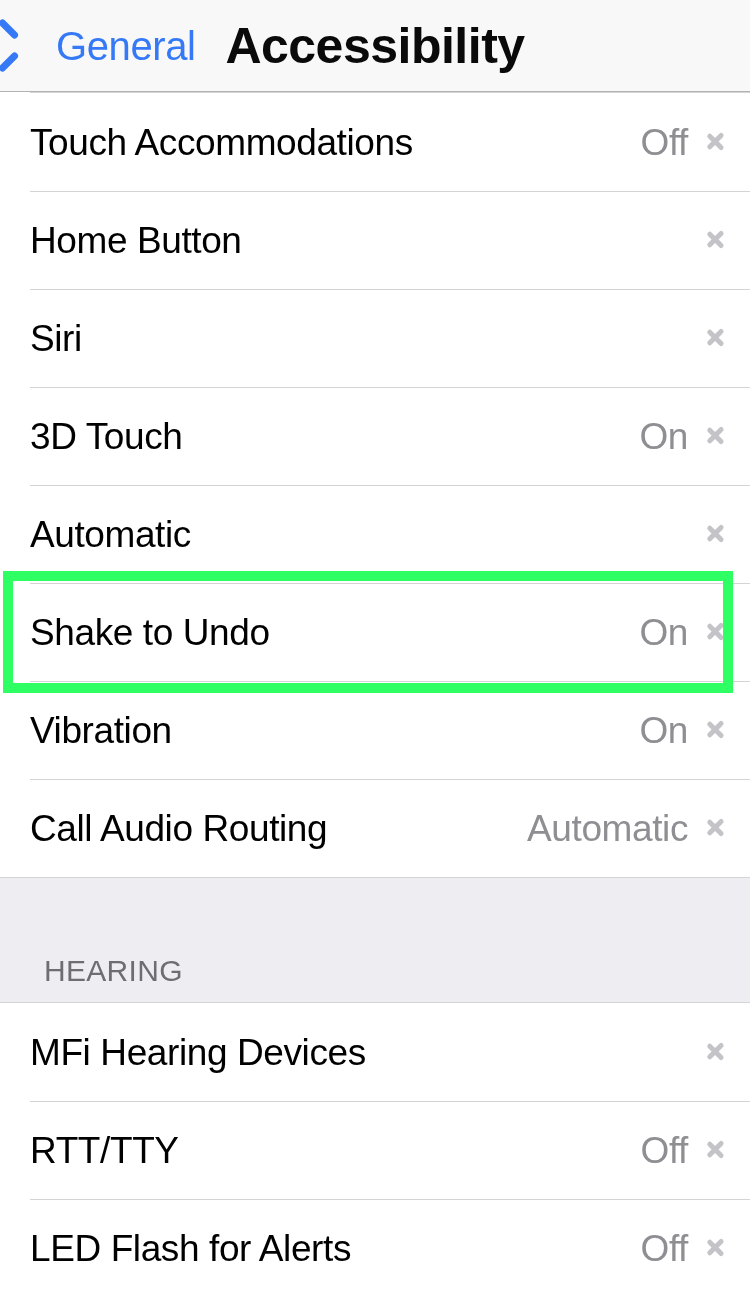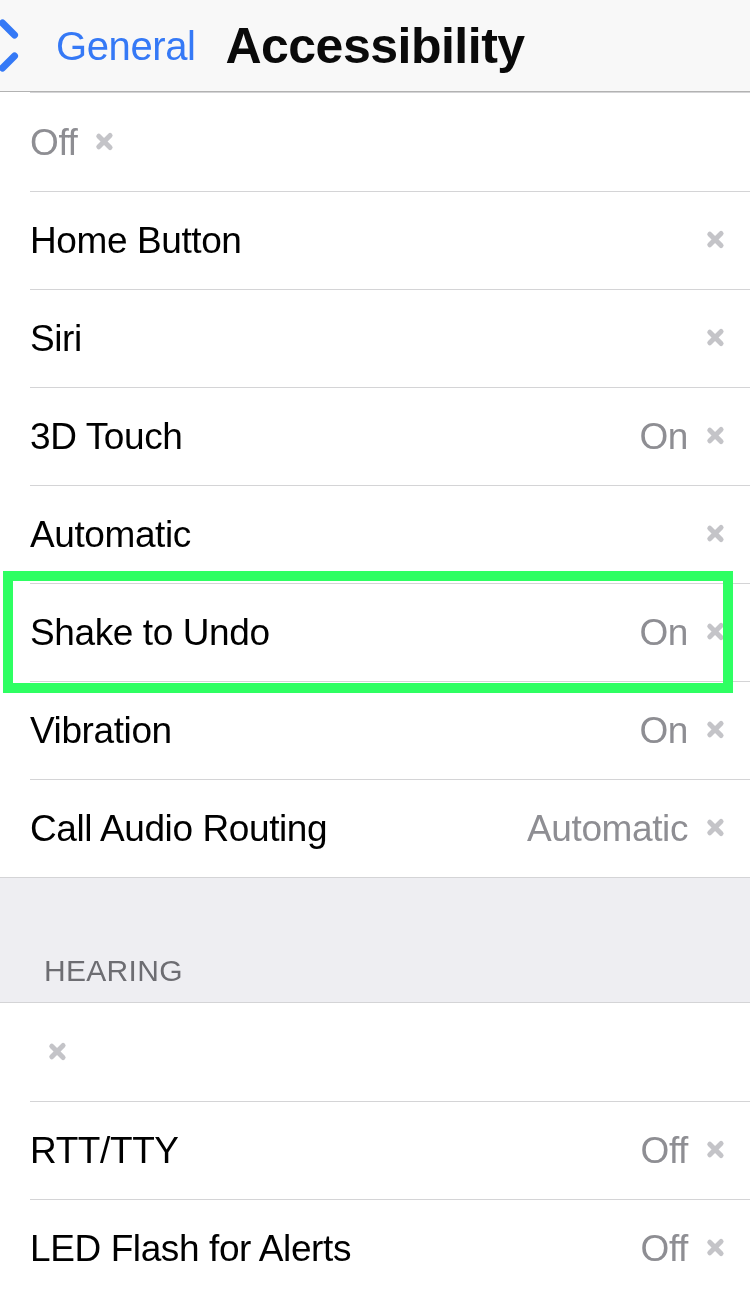--- a/index.html
+++ b/index.html
@@ -200,20 +200,21 @@
       <span class="chevron-back"></span>
       <span class="back-label">General</span>
     </div>
     <div class="nav-title">Accessibility</div>
   </div>
 
   <div class="table-section">
     <div class="section-top-rule"></div>
 
     <div class="row">
+      <span class="row-label">Touch Accommodations</span>
       <span class="row-value">Off</span>
       <span class="chevron-right"></span>
     </div>
 
     <div class="row">
       <span class="row-label">Home Button</span>
       <span class="row-value"></span>
       <span class="chevron-right"></span>
     </div>
 
@@ -253,20 +254,21 @@
       <span class="chevron-right"></span>
     </div>
   </div>
 
   <div class="group-gap">
     <div class="group-header-label">HEARING</div>
   </div>
 
   <div class="table-section">
     <div class="row">
+      <span class="row-label">MFi Hearing Devices</span>
       <span class="row-value"></span>
       <span class="chevron-right"></span>
     </div>
 
     <div class="row">
       <span class="row-label">RTT/TTY</span>
       <span class="row-value">Off</span>
       <span class="chevron-right"></span>
     </div>
 

